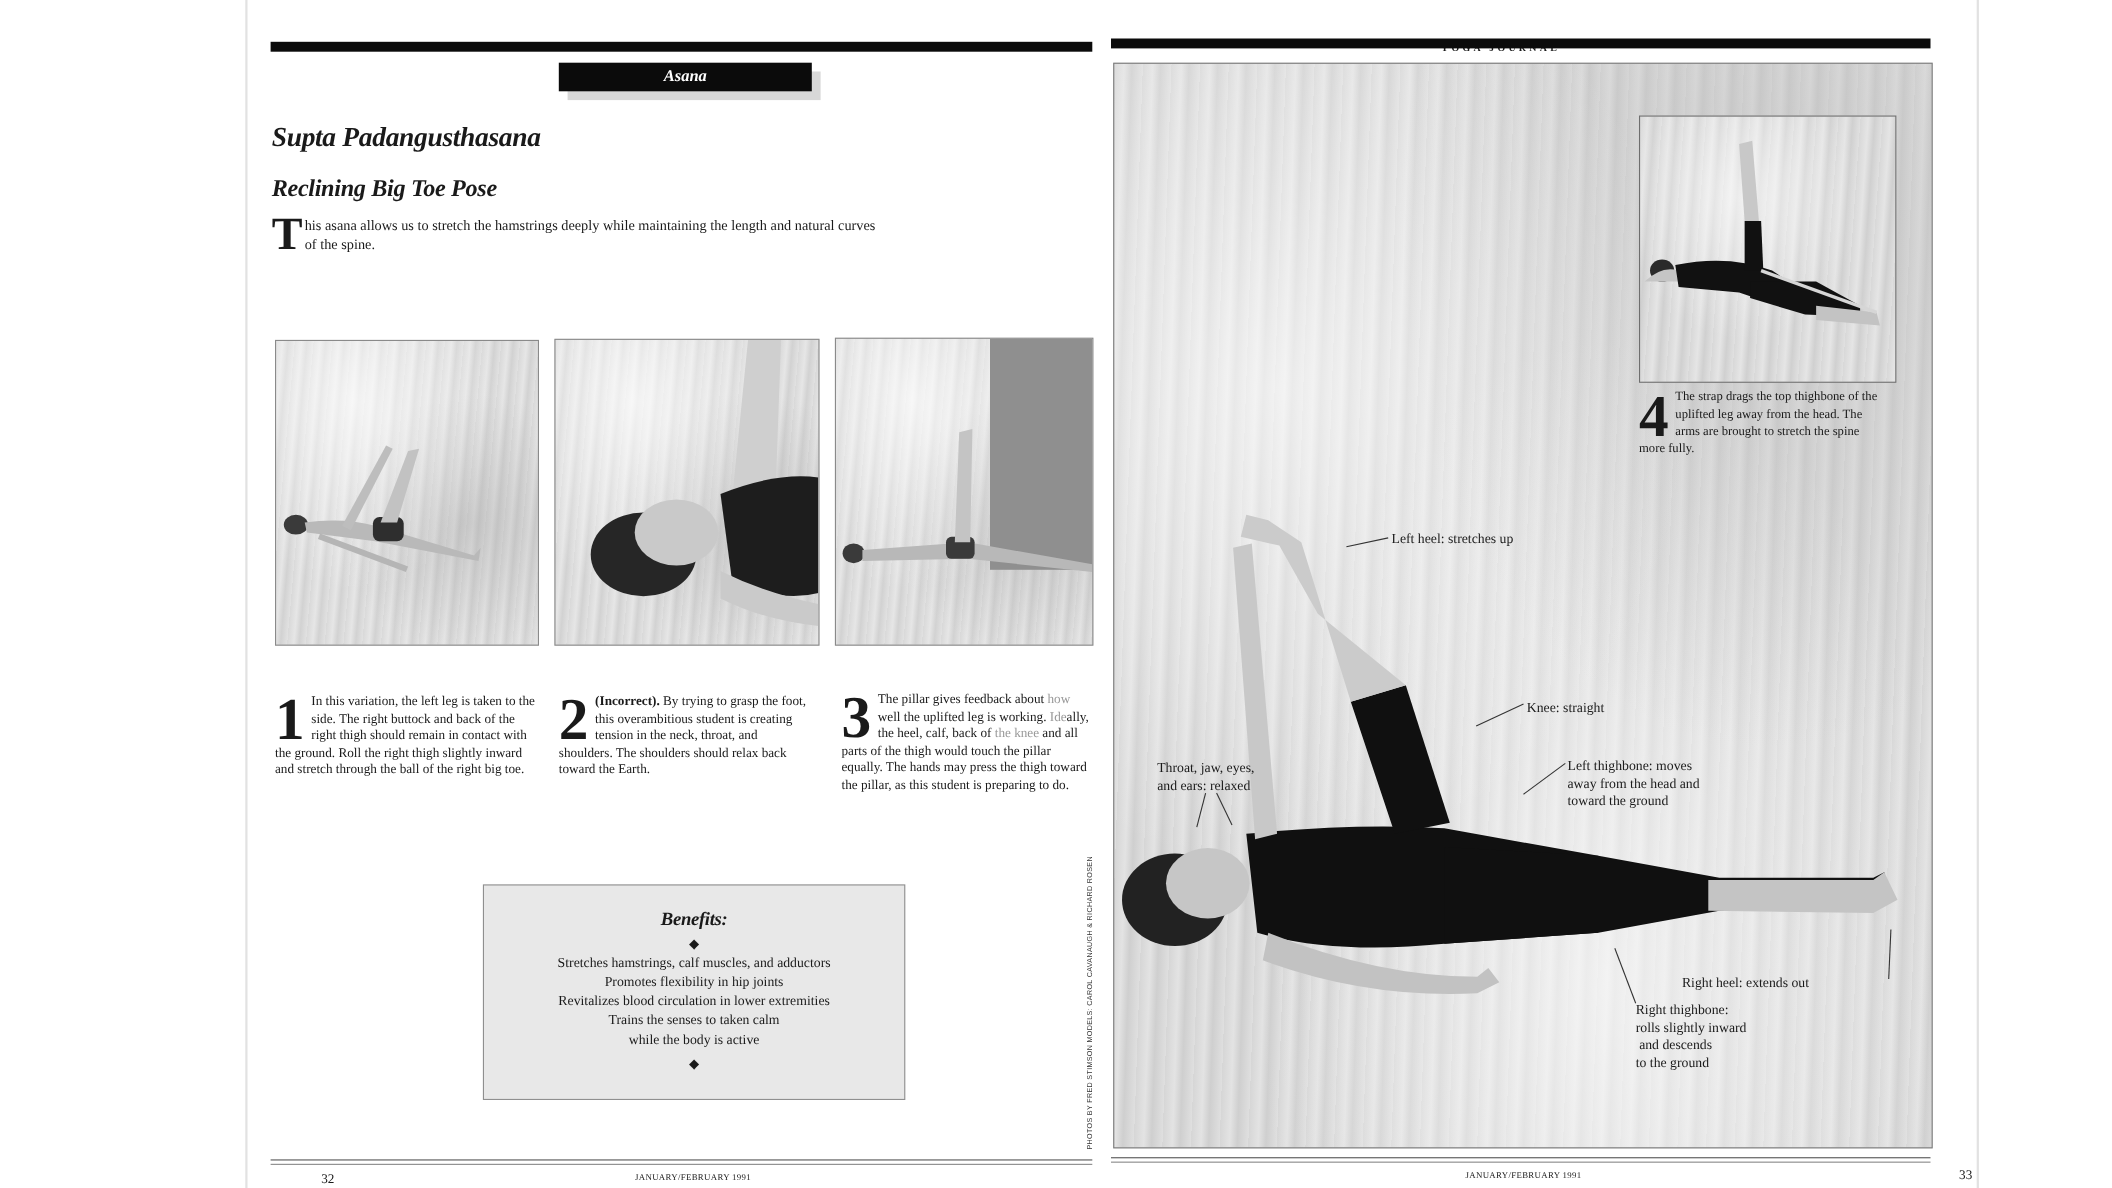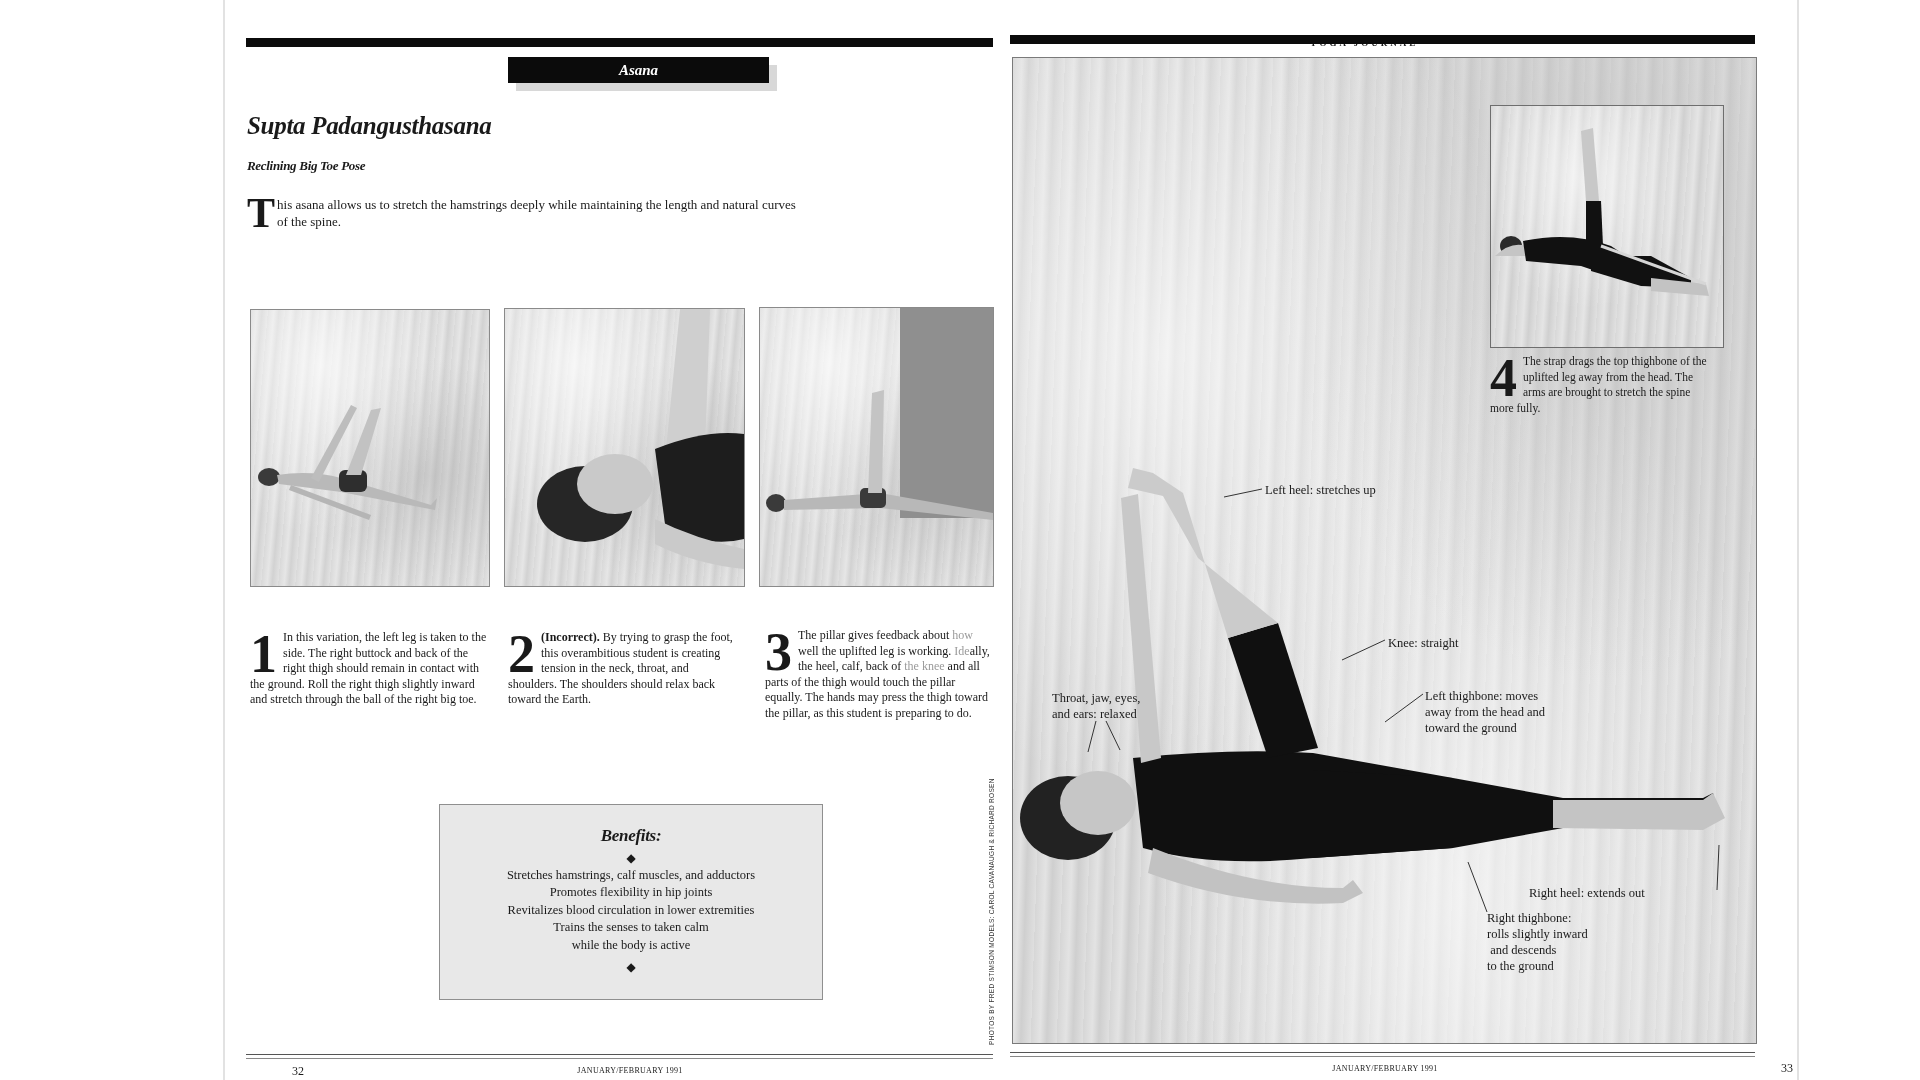--- a/index.html
+++ b/index.html
@@ -12,28 +12,28 @@
   .spread { position: absolute; left: 0; top: 0; width: 1920px; height: 1080px; }
   .margin-line { position: absolute; top: 0; width: 2px; height: 1080px; background: #e2e2e2; }
 
   .page { position: absolute; top: 0; height: 1080px; }
   .page-left { left: 225px; width: 770px; }
 
   .masthead { position: absolute; top: 38px; font-size: 9px; letter-spacing: 3px; font-weight: bold; text-align: left; }
   .rule-thick { position: absolute; height: 9px; background: #0b0b0b; }
 
   .section-tab {
-    position: absolute; left: 283px; top: 57px; width: 261px; height: 26px;
+    position: absolute; left: 283px; top: 57px; width: 230px; height: 26px;
     background: #0b0b0b; color: #fff; font-style: italic; font-weight: bold;
     font-size: 15px; text-align: center; line-height: 26px;
     box-shadow: 8px 8px 0 #d8d8d8;
   }
 
   .title { position: absolute; left: 22px; top: 112px; font-size: 25px; font-weight: bold; font-style: italic; letter-spacing: -0.3px; }
-  .subtitle { position: absolute; left: 22px; top: 158px; font-size: 13px; font-weight: bold; font-style: italic; letter-spacing: -0.3px; }
+  .subtitle { position: absolute; left: 22px; top: 158px; font-size: 22px; font-weight: bold; font-style: italic; letter-spacing: -0.3px; }
 
   .intro { position: absolute; left: 22px; top: 196px; width: 560px; font-size: 13px; line-height: 17px; }
   .dropcap-T { float: left; font-size: 42px; line-height: 34px; font-weight: bold; margin: 0 2px 0 0; }
 
   .photo {
     position: absolute; border: 1px solid #8a8a8a; overflow: hidden;
     background:
       radial-gradient(ellipse at 30% 20%, rgba(255,255,255,0.7), transparent 55%),
       radial-gradient(ellipse at 75% 60%, rgba(160,160,160,0.35), transparent 50%),
       repeating-linear-gradient(95deg, #d9d9d9 0px, #e6e6e6 6px, #d2d2d2 11px, #e1e1e1 17px),

